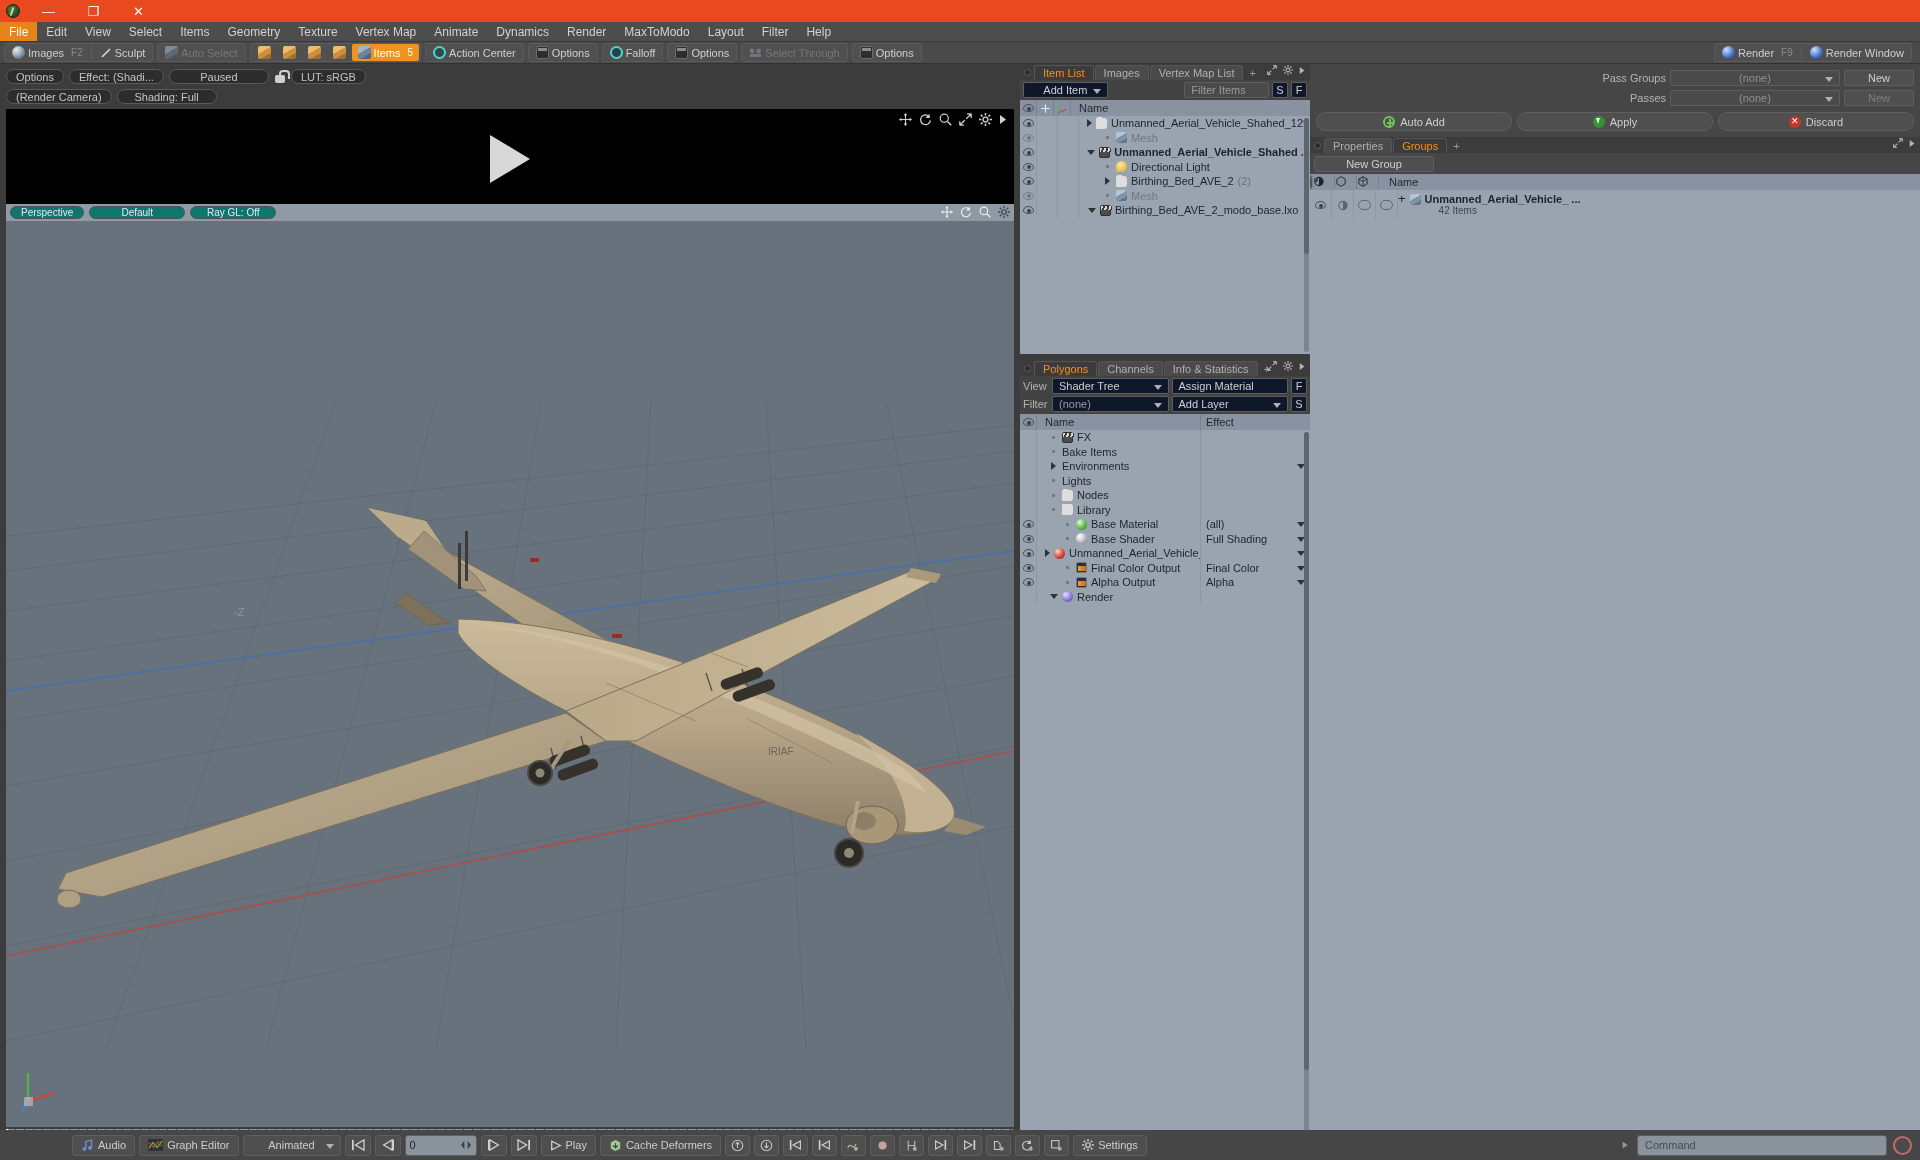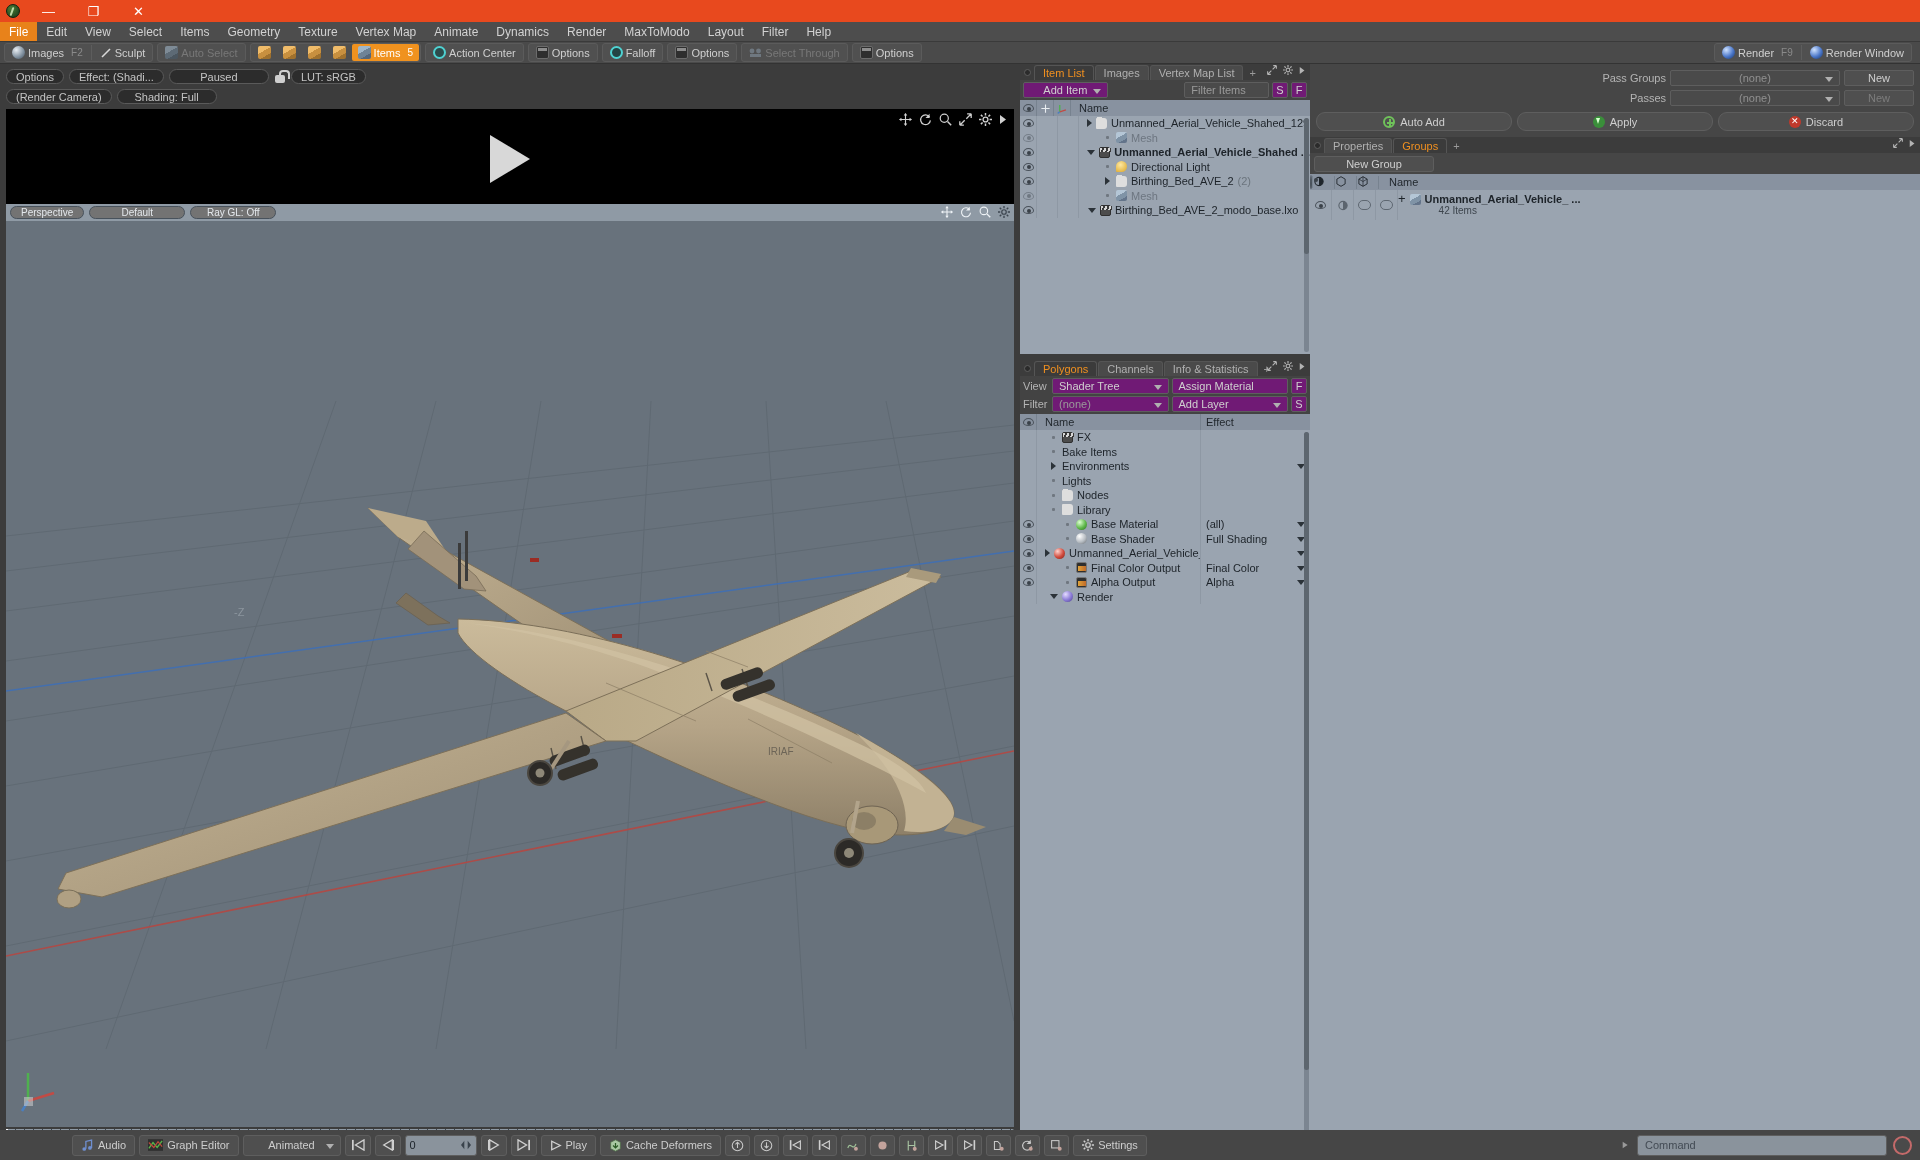--- a/index.html
+++ b/index.html
@@ -111,21 +111,21 @@
     background: #4a4a4a; color:#b4b4b4; font-size:11px;
     border-radius: 4px 4px 0 0; border:1px solid #555; border-bottom:none;
   }
   .tab.active { background: #3b3b3b; color:#f09020; }
   .tab.plus { background:transparent; border:none; color:#9a9a9a; padding:0 6px; }
   .vpheader {
     height: 17px; background: #8f9aa5; display:flex; align-items:center;
     padding: 0 4px; gap: 5px; position: relative;
   }
   .vppill {
-    background: #737373; border:1px solid #48525c; border-radius: 9px; height: 13px;
+    background: #0f766e; border:1px solid #48525c; border-radius: 9px; height: 13px;
     display:flex;align-items:center;justify-content:center; padding: 0 10px;
     color:#e4e8ec; font-size:10px; white-space:nowrap;
   }
   .vpheader .vptools { right: 4px; top: 2px; }
   .vpcanvas { flex: 1; position: relative; background: #68727c; overflow: hidden; }
 
   .statbox {
     position: absolute; right: 10px; bottom: 8px; text-align: right;
     font-size: 11px; color: #d8dde2; line-height: 13px;
   }
@@ -179,21 +179,21 @@
   .ptabrow { display:flex; align-items:flex-end; height:16px; gap:1px; background:#3c3c3c; padding-left:4px; position:relative; }
   .ptab { height:15px; padding:0 8px; display:flex;align-items:center; font-size:11px;
     background:#4a4a4a; color:#b0b0b0; border-radius:3px 3px 0 0; border:1px solid #555; border-bottom:none;}
   .ptab.active { background:#3b3b3b; color:#f09020; }
   .ptab.plus { background:transparent;border:none;color:#9a9a9a;padding:0 5px;}
   .ptabtools { position:absolute; right:4px; top:1px; display:flex; gap:6px; align-items:center; }
   .dot-handle { width:7px;height:7px;border-radius:50%;background:#2b2b2b;border:1px solid #5e5e5e;margin-right:2px;align-self:center;}
 
   .prow { display:flex; align-items:center; gap:3px; padding: 2px 3px; }
   .pbtn {
-    height:16px; background:#701a75; border:1px solid #5e5e5e; border-radius:2px;
+    height:16px; background:#0f172a; border:1px solid #5e5e5e; border-radius:2px;
     display:flex; align-items:center; justify-content:center; color:#cfcfcf; font-size:11px;
     padding: 0 6px; white-space:nowrap;
   }
   .pbtn.grow { flex:1; }
   .pbtn.sq { width:16px; padding:0; }
   .pfield {
     height:16px; background:#4a4a4a; border:1px solid #5e5e5e; border-radius:2px;
     display:flex; align-items:center; padding:0 6px; color:#9a9a9a; font-size:11px; flex:1;
   }
   .drop { position:relative; }

